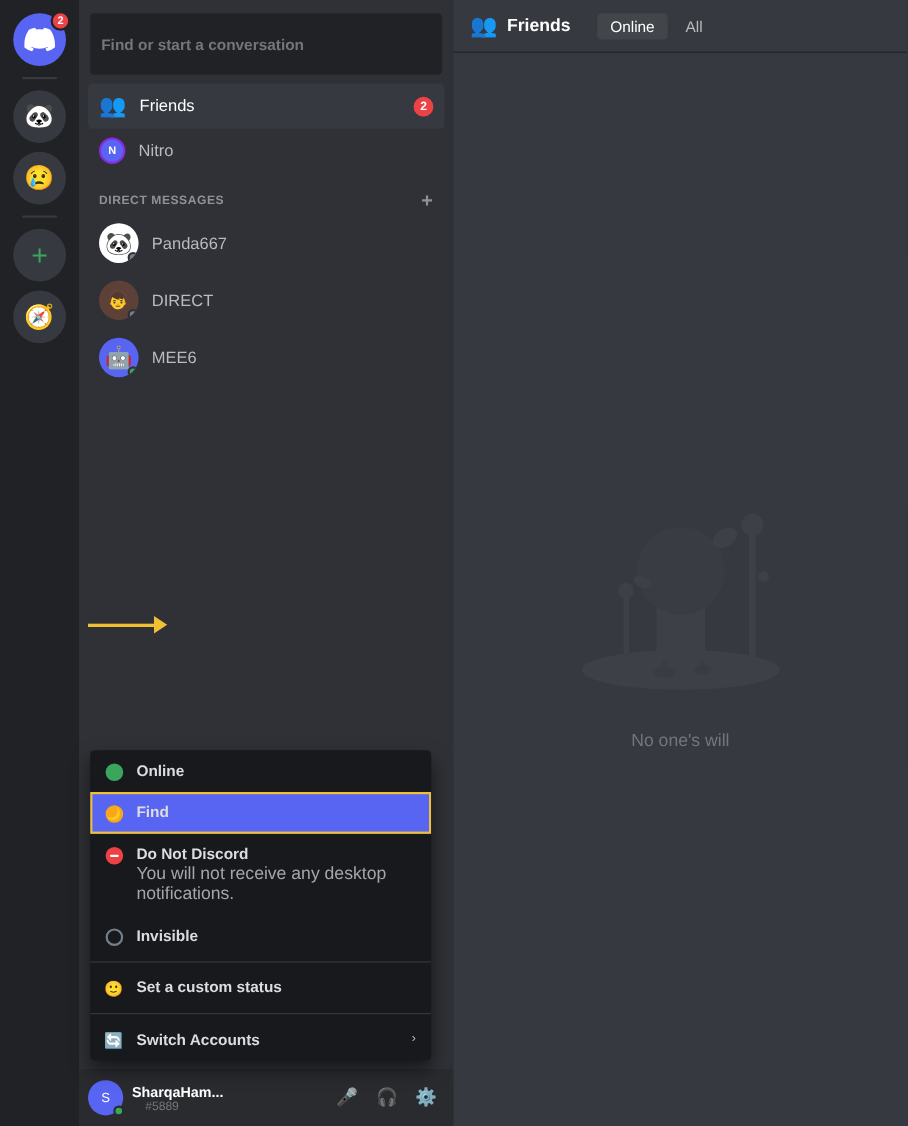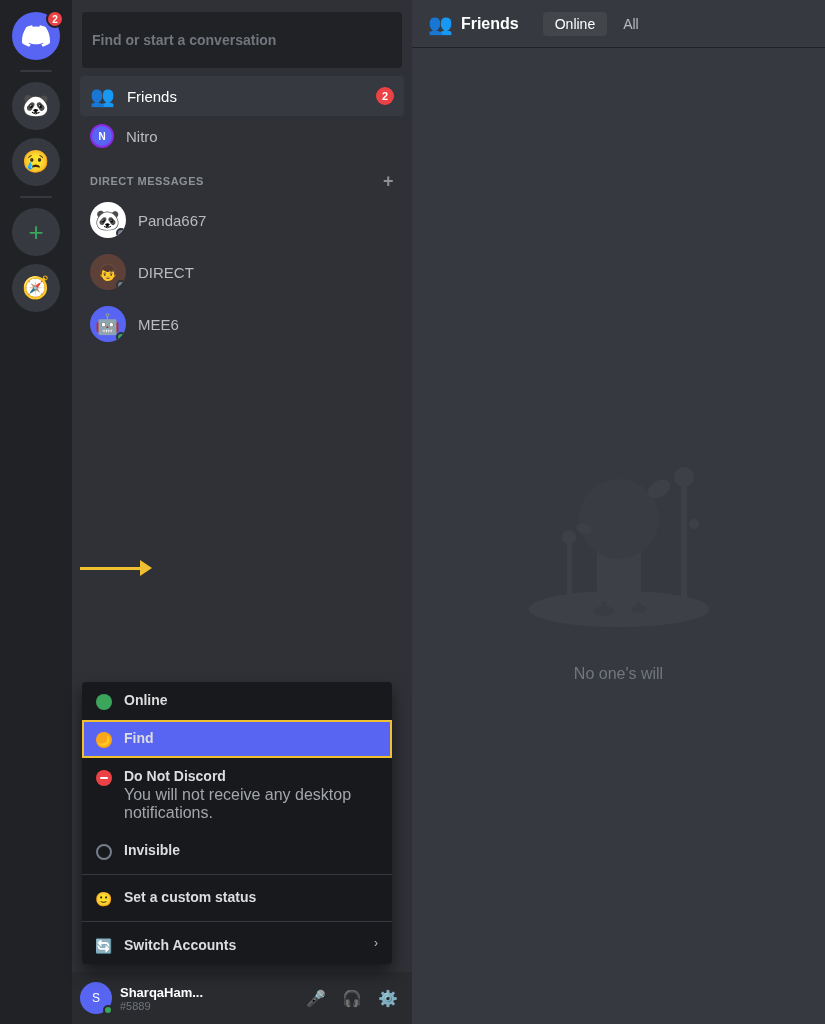--- a/index.html
+++ b/index.html
@@ -294,21 +294,21 @@
       right: -1px;
       width: 10px;
       height: 10px;
       border-radius: 50%;
       background: #3ba55c;
       border: 2px solid #292b2f;
     }
 
     .user-info { flex: 1; }
     .user-name { color: #fff; font-size: 13px; font-weight: 600; }
-    .user-tag { color: #72767d; font-size: 11px; }
+    .user-tag { color: #72767d; font-size: 11px; margin-left: 12px; }
 
     .user-controls {
       display: flex;
       gap: 4px;
       align-items: center;
     }
 
     .user-control-btn {
       width: 32px;
       height: 32px;

